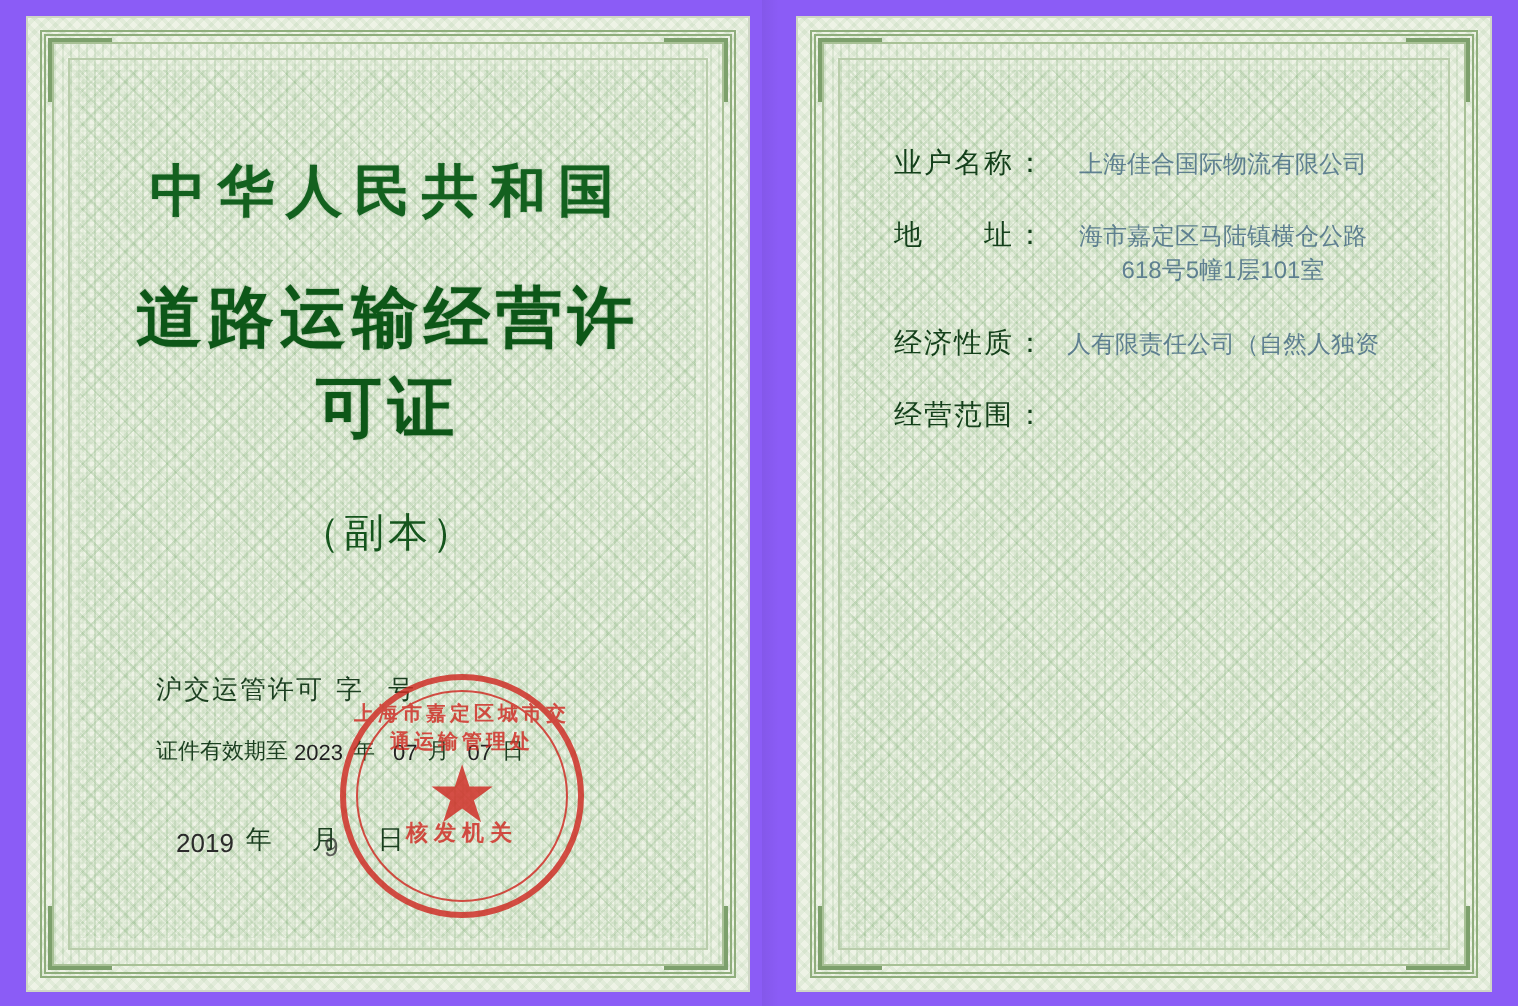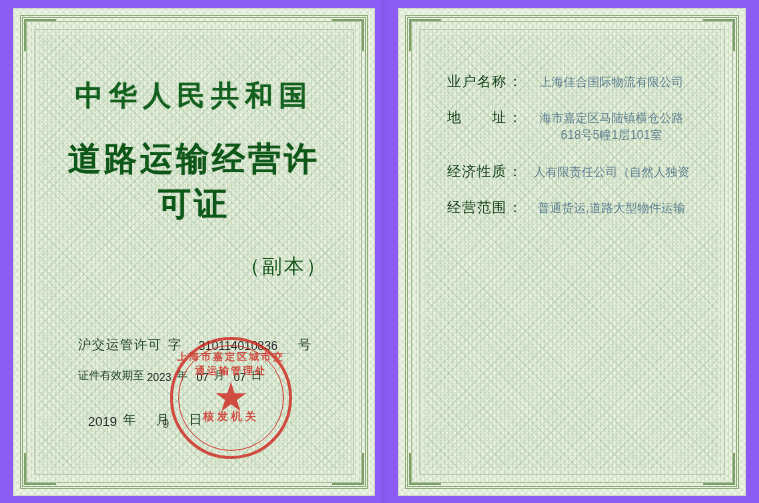--- a/index.html
+++ b/index.html
@@ -106,21 +106,21 @@
     text-align: center;
     font-size: 33px;
     letter-spacing: 3px;
     color: #0d5718;
     font-weight: bold;
     font-family: Liberation Serif, serif;
     margin-top: 22px;
     text-shadow: 0 0 1px rgba(0,70,0,0.5);
   }
   .title-sub {
-    text-align: right;
+    text-align: center;
     font-size: 20px;
     letter-spacing: 2px;
     color: #15551d;
     margin-top: 26px;
     font-family: "DejaVu Serif", serif;
   }
   .permit-line {
     margin-top: 56px;
     display: flex;
     align-items: flex-end;
@@ -288,21 +288,20 @@
     <div class="corner br"></div>
 
     <div class="content-left">
       <div class="title-country">中华人民共和国</div>
       <div class="title-main">道路运输经营许可证</div>
       <div class="title-sub">（副本）</div>
 
       <div class="permit-line">
         <span class="lbl">沪交运管许可</span>
         <span class="zi">字</span>
-        <span class="num">310114010836</span>
         <span class="hao">号</span>
       </div>
 
       <div class="valid-line">
         <span>证件有效期至</span>
         <span class="v">2023</span>
         <span class="u">年</span>
         <span class="v">07</span>
         <span class="u">月</span>
         <span class="v">07</span>
@@ -357,19 +356,18 @@
 
       <div class="field">
         <span class="f-label">经济性质</span>
         <span class="f-colon">：</span>
         <span class="f-value">人有限责任公司（自然人独资</span>
       </div>
 
       <div class="field">
         <span class="f-label">经营范围</span>
         <span class="f-colon">：</span>
-        <span class="f-value">普通货运,道路大型物件运输</span>
       </div>
 
     </div>
   </div>
 
 </div>
 
 </body></html>

